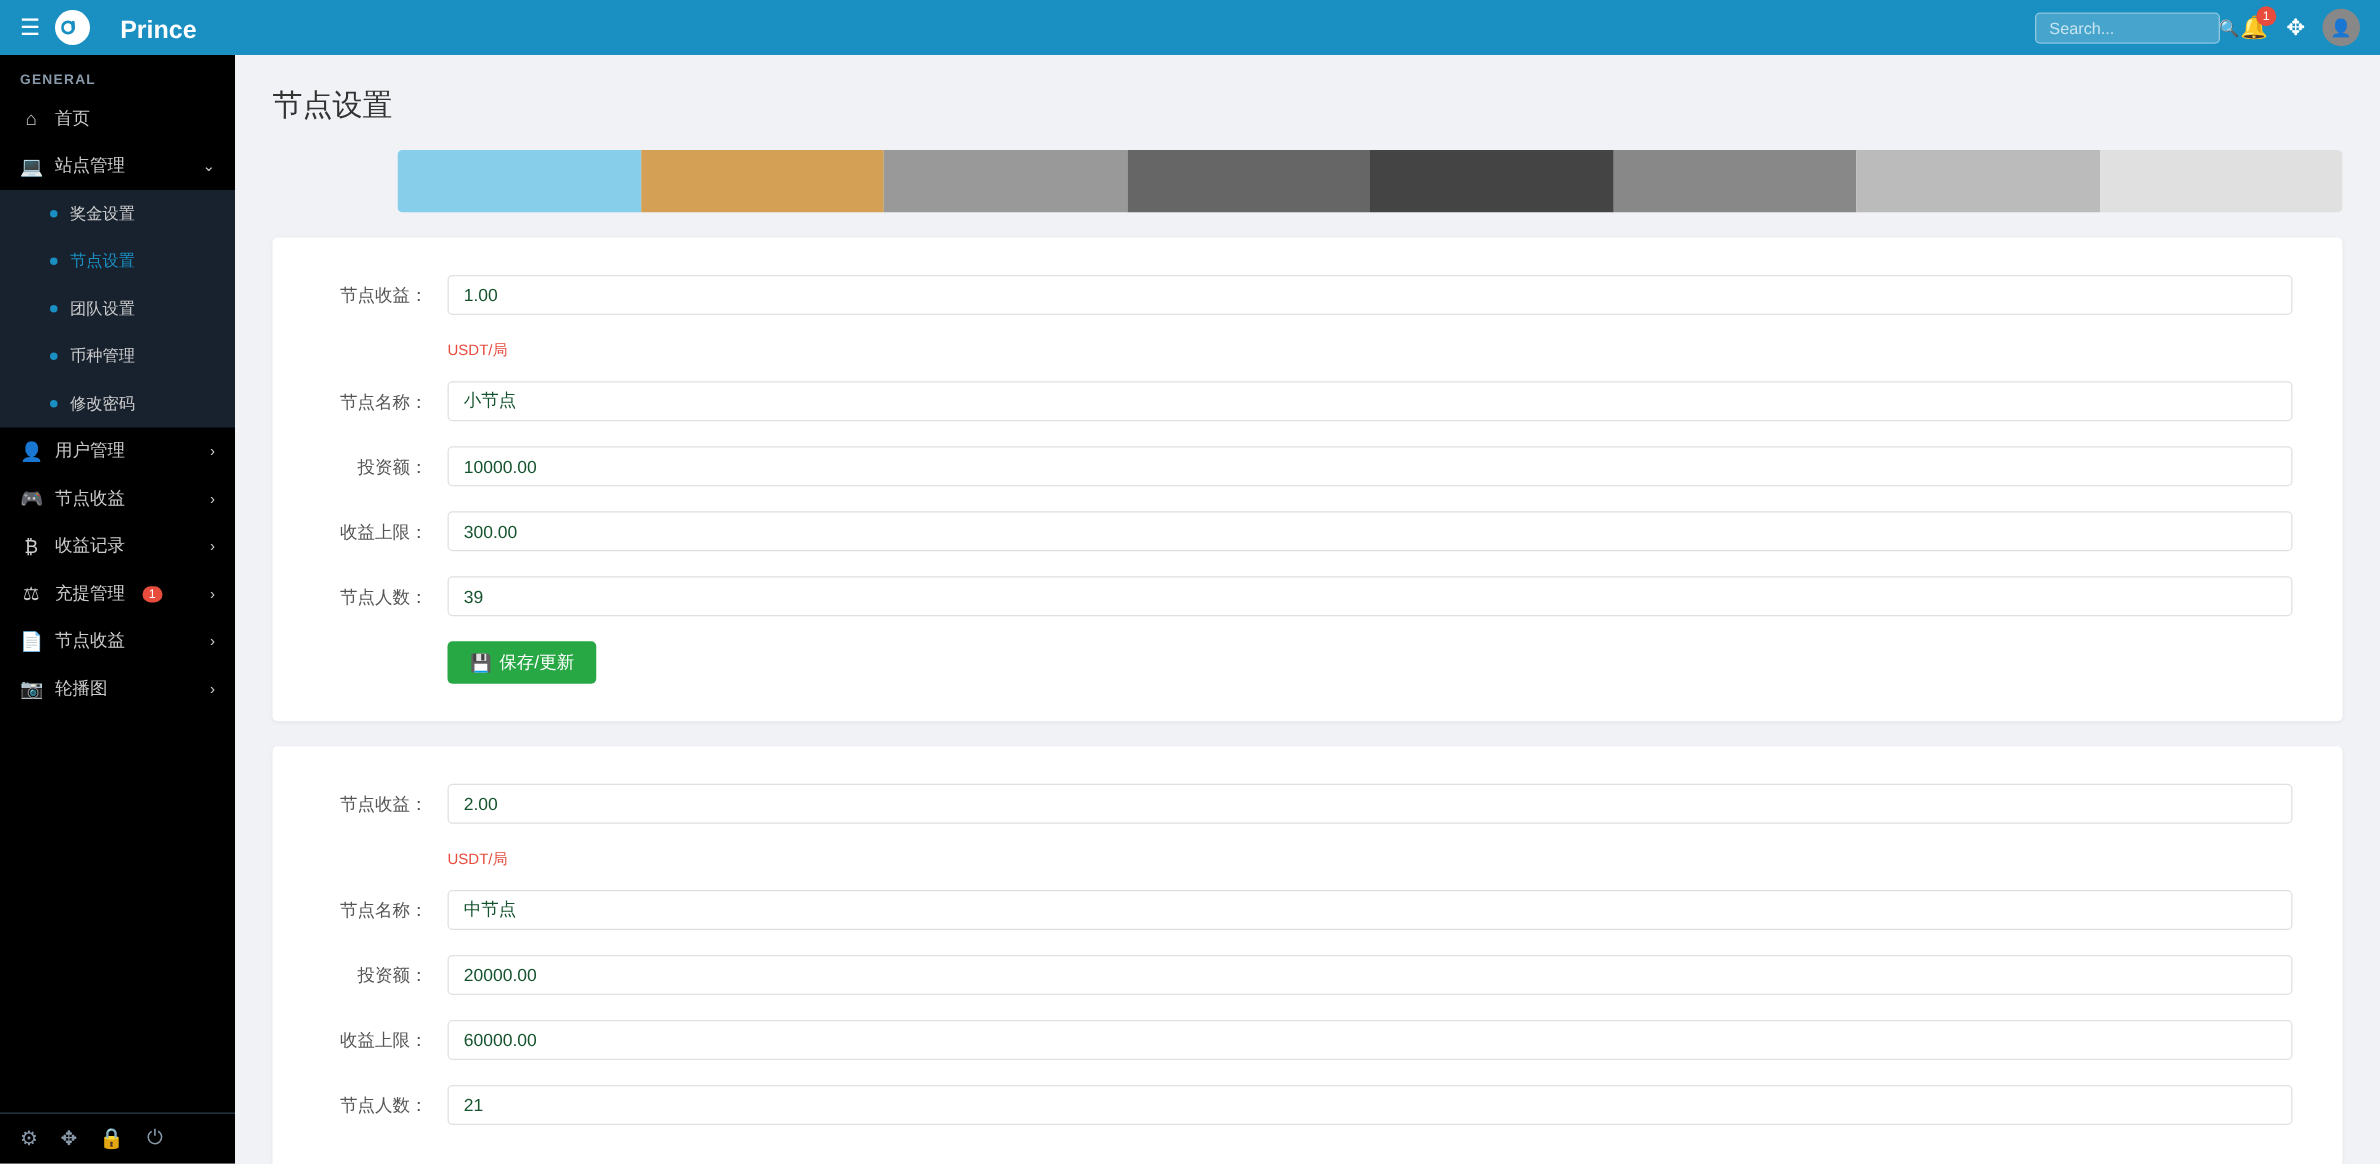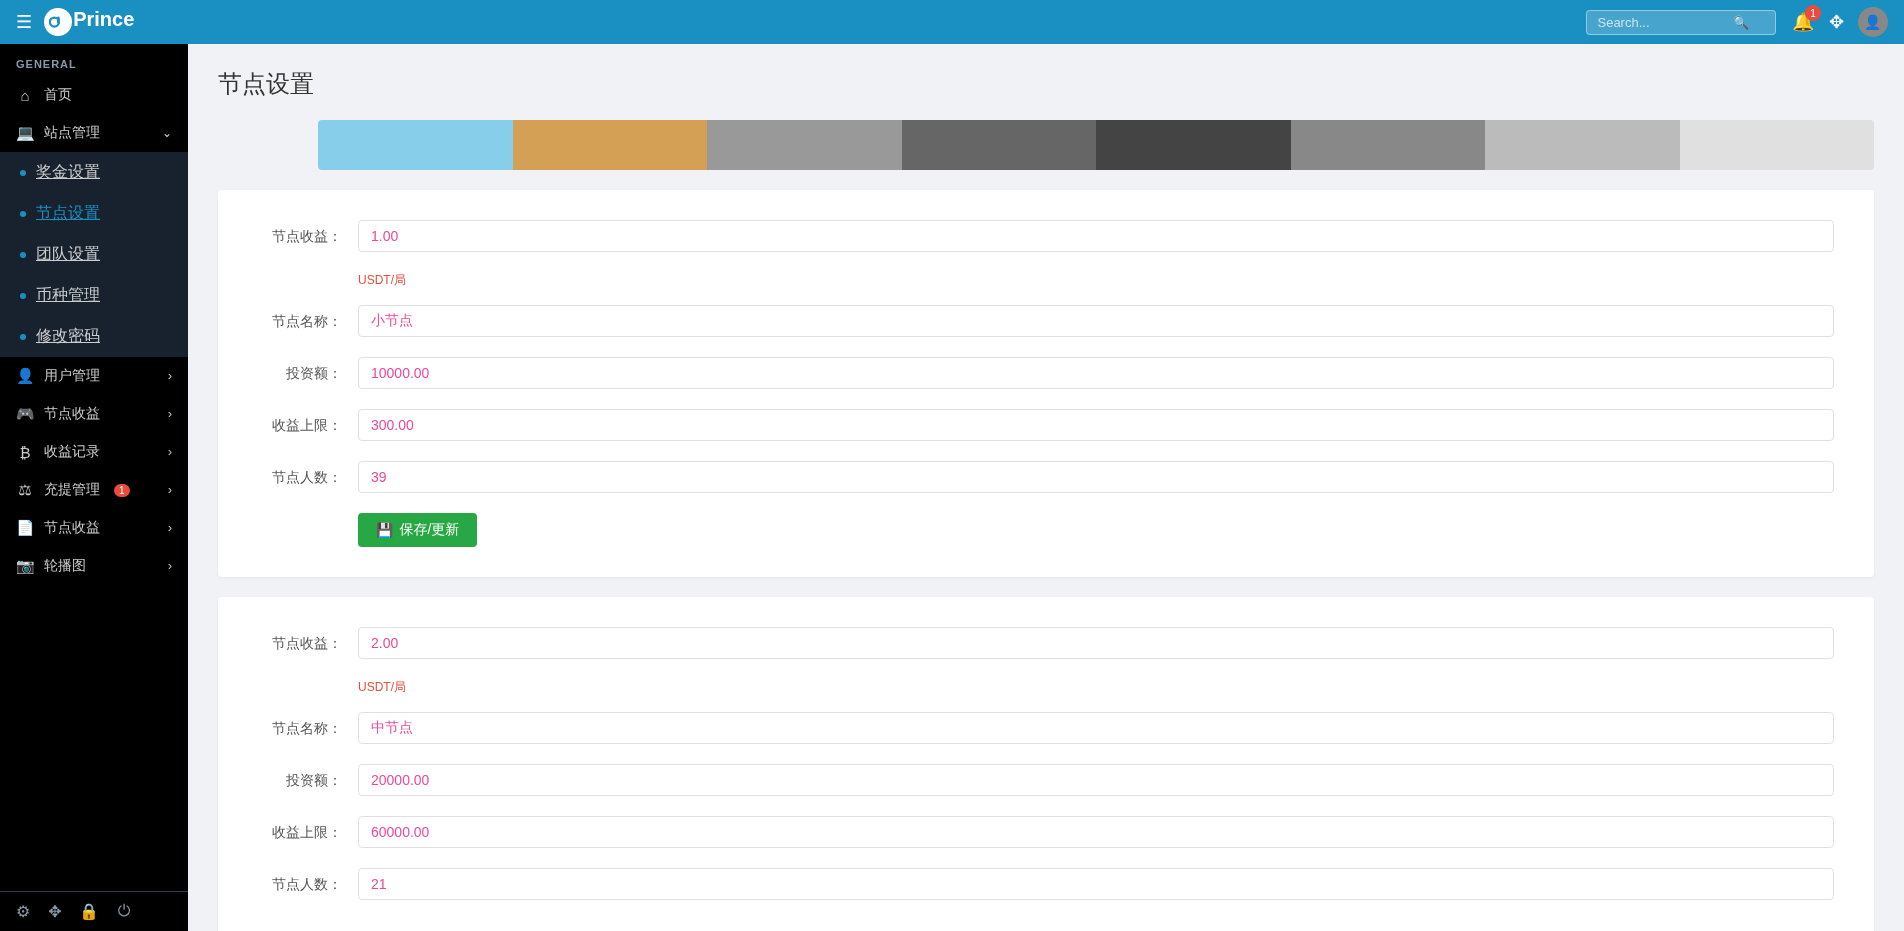--- a/index.html
+++ b/index.html
@@ -10,33 +10,33 @@
       background: #1a8fc1;
       height: 44px;
       display: flex;
       align-items: center;
       justify-content: space-between;
       padding: 0 16px;
       flex-shrink: 0;
       z-index: 100;
     }
     .header-left { display: flex; align-items: center; gap: 12px; }
-    .logo-area { display: flex; align-items: flex-start; gap: 1px; color: white; font-size: 20px; font-weight: bold; }
+    .logo-area { display: flex; align-items: flex-end; gap: 24px; color: white; font-size: 20px; font-weight: bold; }
     .logo-icon { width: 28px; height: 28px; background: white; border-radius: 50%; display: flex; align-items: center; justify-content: center; }
     .logo-icon svg { width: 18px; height: 18px; }
     .hamburger { color: white; font-size: 18px; cursor: pointer; }
     .header-right { display: flex; align-items: center; gap: 16px; }
     .search-box {
       background: rgba(255,255,255,0.2);
       border: 1px solid rgba(255,255,255,0.4);
       border-radius: 4px;
       padding: 4px 10px;
       color: white;
       font-size: 13px;
-      width: 190px;
+      width: 148px;
       display: flex;
       align-items: flex-end;
       gap: 6px;
     }
     .search-box input {
       background: transparent;
       border: none;
       outline: none;
       color: white;
       font-size: 13px;
@@ -88,21 +88,21 @@
       cursor: pointer;
       font-size: 14px;
       color: #ccc;
       gap: 10px;
       position: relative;
     }
     .sidebar-item.active { color: white; }
     .sidebar-item .item-icon { width: 18px; text-align: center; font-size: 15px; }
     .sidebar-item .chevron { margin-left: auto; font-size: 12px; }
     .sidebar-sub { background: #18222f; }
-    .sidebar-sub .sidebar-item { padding-left: 20px; font-size: 16px; text-decoration: underline; }
+    .sidebar-sub .sidebar-item { padding-left: 40px; font-size: 13px; }
     .sidebar-sub .sidebar-item.active { color: #1a8fc1; }
     .sidebar-sub .sidebar-item .indicator {
       width: 6px; height: 6px; border-radius: 50%;
       background: #1a8fc1;
       flex-shrink: 0;
     }
     .sidebar-bottom {
       margin-top: auto;
       border-top: 1px solid #2d3d4f;
       display: flex;
@@ -147,21 +147,21 @@
       font-size: 14px;
       color: #555;
       flex-shrink: 0;
     }
     .form-control {
       flex: 1;
       border: 1px solid #e0e0e0;
       border-radius: 4px;
       padding: 7px 12px;
       font-size: 14px;
-      color: #ec4899;
+      color: #14532d;
       outline: none;
     }
     .save-btn {
       background: #28a745;
       color: white;
       border: none;
       padding: 8px 18px;
       border-radius: 4px;
       font-size: 14px;
       cursor: pointer;

